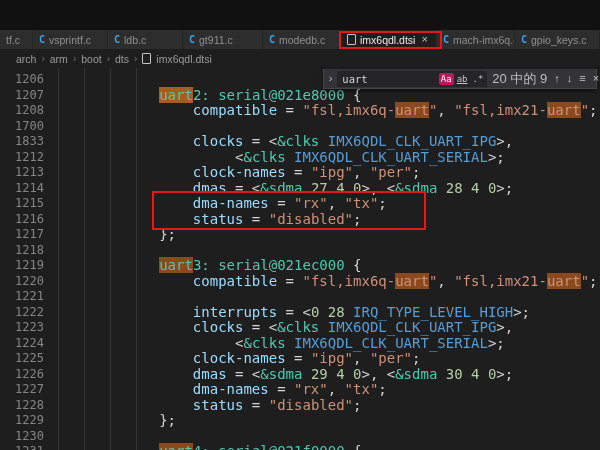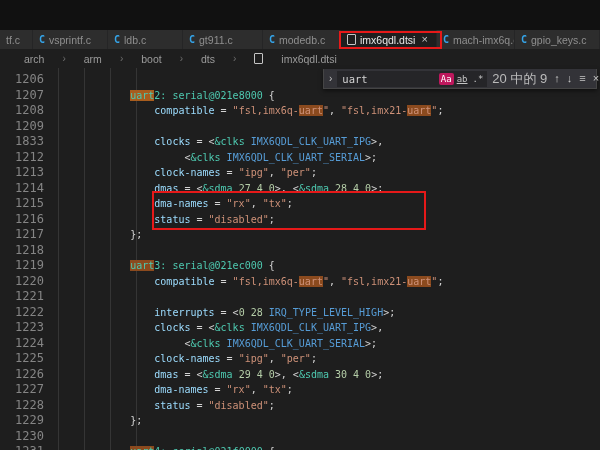--- a/index.html
+++ b/index.html
@@ -12,32 +12,32 @@
   .tab{display:flex;align-items:center;gap:4px;padding:0 6px;background:#2d2d2d;
        border-right:1px solid #252526;box-sizing:border-box;height:19px;
        font-size:10.5px;color:#8f8f8f;white-space:nowrap;overflow:hidden;cursor:pointer;}
   .tab.active{background:#1e1e1e;color:#e8e8e8;}
   .cicon{font-size:10px;font-weight:bold;color:#35a4e8;font-family:"DejaVu Sans Mono",monospace;}
   .ficon{display:inline-block;width:7px;height:9px;border:1px solid #c5c5c5;border-radius:1px;}
   .tclose{color:#c5c5c5;font-size:11px;margin-left:2px;line-height:1;}
 
   
   .breadcrumb{position:absolute;left:0;top:19px;width:600px;height:19px;background:#1e1e1e;
-              display:flex;align-items:center;padding-left:24px;box-sizing:border-box;
-              font-size:10.5px;color:#9b9b9b;gap:18px;}
+              display:flex;align-items:center;padding-left:16px;box-sizing:border-box;
+              font-size:10.5px;color:#9b9b9b;gap:5px;}
   .bc-sep{color:#6e6e6e;font-size:10px;}
 
   
   .editor{position:absolute;left:0;top:38px;width:600px;height:412px;overflow:hidden;
           background:#1e1e1e;padding-top:4px;box-sizing:border-box;}
   .guide{position:absolute;top:0;bottom:0;width:1px;background:#353535;}
   .row{display:flex;height:15.5px;line-height:15.5px;position:relative;}
   .ln{width:44px;text-align:right;color:#858585;font-family:"DejaVu Sans Mono",monospace;
       font-size:12px;flex:none;user-select:none;}
-  .code{margin:0 0 0 14px;font-family:"DejaVu Sans Mono",monospace;font-size:10px;
+  .code{margin:0 0 0 14px;font-family:"DejaVu Sans Mono",monospace;font-size:14px;
         line-height:15.5px;white-space:pre;}
   .c-lbl{color:#4ec9b0}.c-prop{color:#9cdcfe}.c-str{color:#ce9178}
   .c-num{color:#b5cea8}.c-cst{color:#569cd6}.c-pln{color:#d4d4d4}
   .hl-m{background:#8b4a1e}.hl-cur{background:#a85d1e}
 
   
   .find{position:absolute;left:323px;top:39px;width:274px;height:20px;background:#333338;
         border:1px solid #454545;border-top:none;box-sizing:border-box;display:flex;
         align-items:center;box-shadow:0 2px 4px rgba(0,0,0,.5);gap:3px;padding:0 3px;}
   .find-chevron{color:#c5c5c5;font-size:10px;padding:0 2px;cursor:pointer;}
@@ -121,21 +121,21 @@
         </div>
         <div class="row">
           <span class="ln">1207</span>
           <pre class="code"><span class="c-pln">            </span><span class="c-lbl hl-cur">uart</span><span class="c-lbl">2: serial@021e8000 </span><span class="c-pln">{</span></pre>
         </div>
         <div class="row">
           <span class="ln">1208</span>
           <pre class="code"><span class="c-pln">                </span><span class="c-prop">compatible</span><span class="c-pln"> = </span><span class="c-str">"fsl,imx6q-</span><span class="c-str hl-m">uart</span><span class="c-str">"</span><span class="c-pln">, </span><span class="c-str">"fsl,imx21-</span><span class="c-str hl-m">uart</span><span class="c-str">"</span><span class="c-pln">;</span></pre>
         </div>
         <div class="row">
-          <span class="ln">1209</span>
+          <span class="ln">1700</span>
         </div>
         <div class="row">
           <span class="ln">1833</span>
           <pre class="code"><span class="c-pln">                </span><span class="c-prop">clocks</span><span class="c-pln"> = &lt;</span><span class="c-lbl">&amp;clks</span><span class="c-pln"> </span><span class="c-cst">IMX6QDL_CLK_UART_IPG</span><span class="c-pln">&gt;,</span></pre>
         </div>
         <div class="row">
           <span class="ln">1212</span>
           <pre class="code"><span class="c-pln">                     </span><span class="c-pln">&lt;</span><span class="c-lbl">&amp;clks</span><span class="c-pln"> </span><span class="c-cst">IMX6QDL_CLK_UART_SERIAL</span><span class="c-pln">&gt;;</span></pre>
         </div>
         <div class="row">

